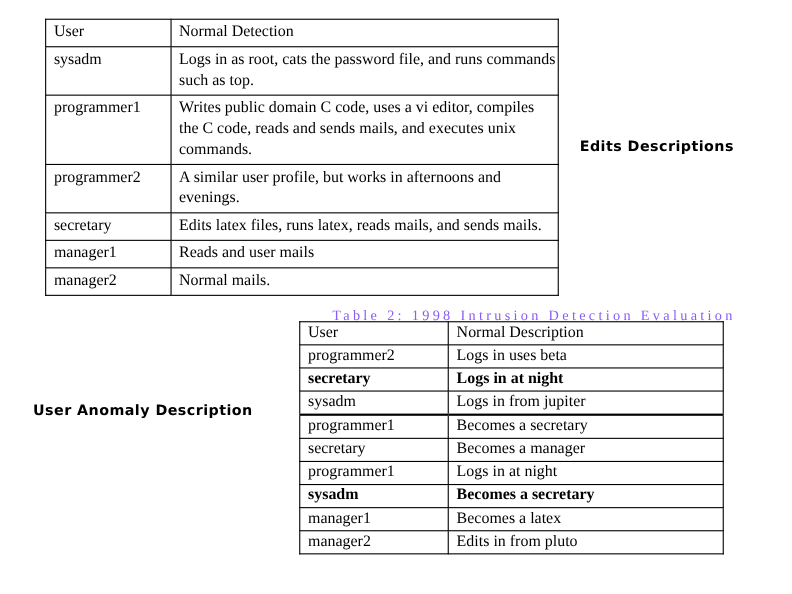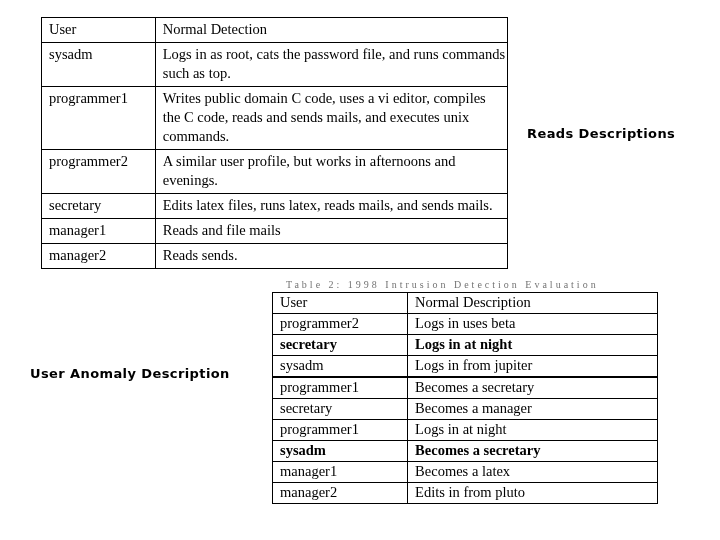--- a/index.html
+++ b/index.html
@@ -102,27 +102,27 @@
     top: 126px;
   }
   #label-user-anomaly {
     left: 30px;
     top: 366px;
   }
 
   
   .ghost {
     position: absolute;
-    left: 286px;
+    left: 302px;
     top: 279px;
     width: 372px;
     height: 13px;
     font-family: "Liberation Serif", serif;
-    font-size: 10px;
-    color: #737373;
+    font-size: 13px;
+    color: #8b5cf6;
     white-space: nowrap;
     overflow: hidden;
     letter-spacing: 3px;
   }
 </style>
 </head>
 <body>
 
 <div class="slide">
 
@@ -145,30 +145,30 @@
       <tr>
         <td class="col-user">programmer2</td>
         <td class="col-desc">A similar user profile, but works in afternoons and evenings.</td>
       </tr>
       <tr>
         <td class="col-user">secretary</td>
         <td class="col-desc">Edits latex files, runs latex, reads mails, and sends mails.</td>
       </tr>
       <tr>
         <td class="col-user">manager1</td>
-        <td class="col-desc">Reads and file mails</td>
+        <td class="col-desc">Reads and user mails</td>
       </tr>
       <tr>
         <td class="col-user">manager2</td>
-        <td class="col-desc">Reads sends.</td>
+        <td class="col-desc">Normal mails.</td>
       </tr>
     </tbody>
   </table>
 
-  <div class="callout" id="label-user-descriptions">Reads Descriptions</div>
+  <div class="callout" id="label-user-descriptions">Edits Descriptions</div>
 
   <table class="ltable" id="tbl-anomalies">
     <tbody>
       <tr>
         <td class="col-user">User</td>
         <td class="col-anom">Normal Description</td>
       </tr>
       <tr>
         <td class="col-user">programmer2</td>
         <td class="col-anom">Logs in uses beta</td>

